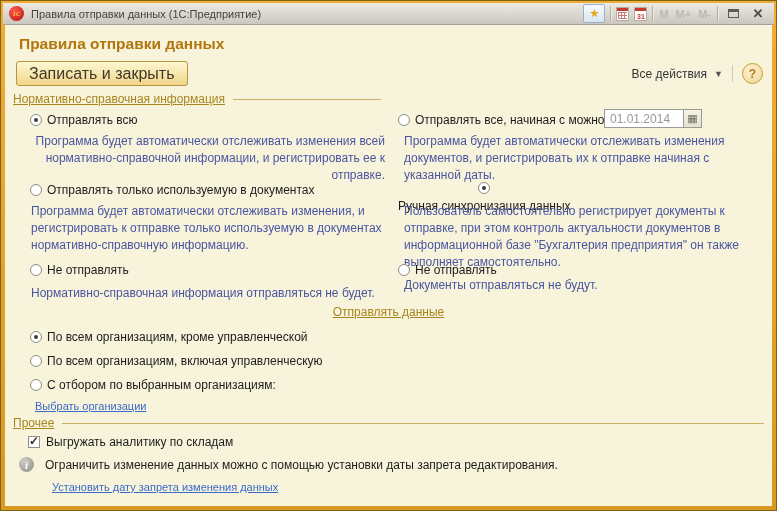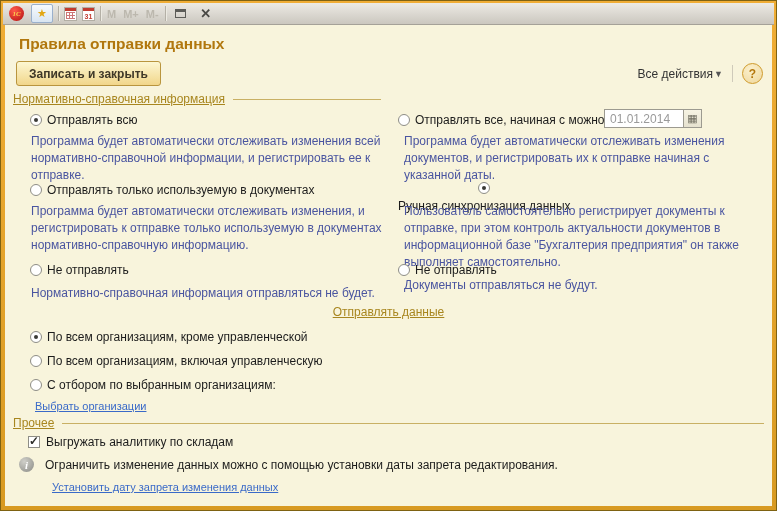--- a/index.html
+++ b/index.html
@@ -28,23 +28,23 @@
     font-size:7px;line-height:9px;color:#c23b2e;font-weight:bold;}
   .mem{color:#bcb8ae;font-size:11px;font-weight:bold;padding:0 1px;}
   .vsep-t{width:1px;height:15px;background:#b4b0a6;box-shadow:1px 0 0 #eceae2;}
   .winbtn{width:20px;height:16px;display:flex;align-items:center;justify-content:center;}
   .maxi{width:11px;height:9px;border:1px solid #5c5c58;border-top:3px solid #5c5c58;box-sizing:border-box;background:transparent;}
   .closex{font-size:13px;color:#4a4a46;font-weight:bold;line-height:1;}
   .content{position:absolute;left:4px;top:24px;right:4px;bottom:4px;background:#f8f4dc;}
   .page-title{position:absolute;left:18px;top:34px;font-size:15.5px;font-weight:bold;color:#b1770e;}
   .btn-save{position:absolute;left:15px;top:60px;height:23px;padding:0 12px;
     background:linear-gradient(#fdf7d2,#f1d68a);border:1px solid #b9953e;border-radius:3px;
-    font-weight:bold;font-size:12px;color:#3f3828;display:flex;align-items:center;cursor:pointer;}
+    font-weight:normal;font-size:16px;color:#3f3828;display:flex;align-items:center;cursor:pointer;}
   .actions{position:absolute;top:62px;right:13px;display:flex;align-items:center;gap:9px;}
-  .all-actions{display:flex;align-items:center;gap:1px;font-size:12px;color:#333;cursor:pointer;}
+  .all-actions{display:flex;align-items:center;gap:7px;font-size:12px;color:#333;cursor:pointer;}
   .arrow{font-size:9px;color:#555;}
   .vsep{width:1px;height:17px;background:#cfcaba;}
   .help-btn{width:19px;height:19px;border-radius:50%;cursor:pointer;
     background:radial-gradient(circle at 40% 30%,#fbf0cc,#eed79d);
     border:1px solid #cf9a2a;color:#b4770e;font-weight:bold;font-size:12px;
     display:flex;align-items:center;justify-content:center;}
   .group-head{position:absolute;display:flex;align-items:center;height:15px;}
   .gt{color:#a8861f;font-size:12px;white-space:nowrap;text-decoration:underline;}
   .gl{flex:1;height:1px;background:#c9b064;margin-left:8px;margin-top:2px;}
   .radio-row{position:absolute;display:flex;align-items:center;gap:5px;
@@ -73,20 +73,21 @@
     font-family:"Liberation Serif",serif;font-style:italic;font-weight:bold;font-size:11px;
     display:flex;align-items:center;justify-content:center;}
 </style>
 </head>
 <body>
 
 <div class="window">
 
   <div class="titlebar">
     <div class="logo">1С</div>
+    <div class="tb-title">Правила отправки данных  (1С:Предприятие)</div>
     <div class="tb-right">
       <div class="tb-btn">
         <span class="star">★</span>
       </div>
       <div class="vsep-t"></div>
       <div class="mini">
           <div class="calc-grid"></div>
         </div>
       <div class="mini">
         <div class="cal-num">31</div>
@@ -119,21 +120,21 @@
   </div>
 
   <div class="group-head" style="left:12px;top:90px;width:368px;">
     <span class="gt">Нормативно-справочная информация</span>
     <span class="gl"></span>
   </div>
   <div class="radio-row" style="left:29px;top:111px;">
     <span class="rb sel"></span>
     <span>Отправлять всю</span>
   </div>
-  <div class="desc" style="left:30px;top:132px;width:354px;">Программа будет автоматически отслеживать изменения всей нормативно-справочной информации, и регистрировать ее к отправке.</div>
+  <div class="desc" style="left:30px;top:132px;width:354px;text-align:right;">Программа будет автоматически отслеживать изменения всей нормативно-справочной информации, и регистрировать ее к отправке.</div>
   <div class="radio-row" style="left:29px;top:181px;">
     <span class="rb"></span>
     <span>Отправлять только используемую в документах</span>
   </div>
   <div class="desc" style="left:30px;top:202px;width:354px;">Программа будет автоматически отслеживать изменения, и регистрировать к отправке только используемую в документах нормативно-справочную информацию.</div>
   <div class="radio-row" style="left:29px;top:261px;">
     <span class="rb"></span>
     <span>Не отправлять</span>
   </div>
   <div class="desc" style="left:30px;top:284px;width:360px;">Нормативно-справочная информация отправляться не будет.</div>

